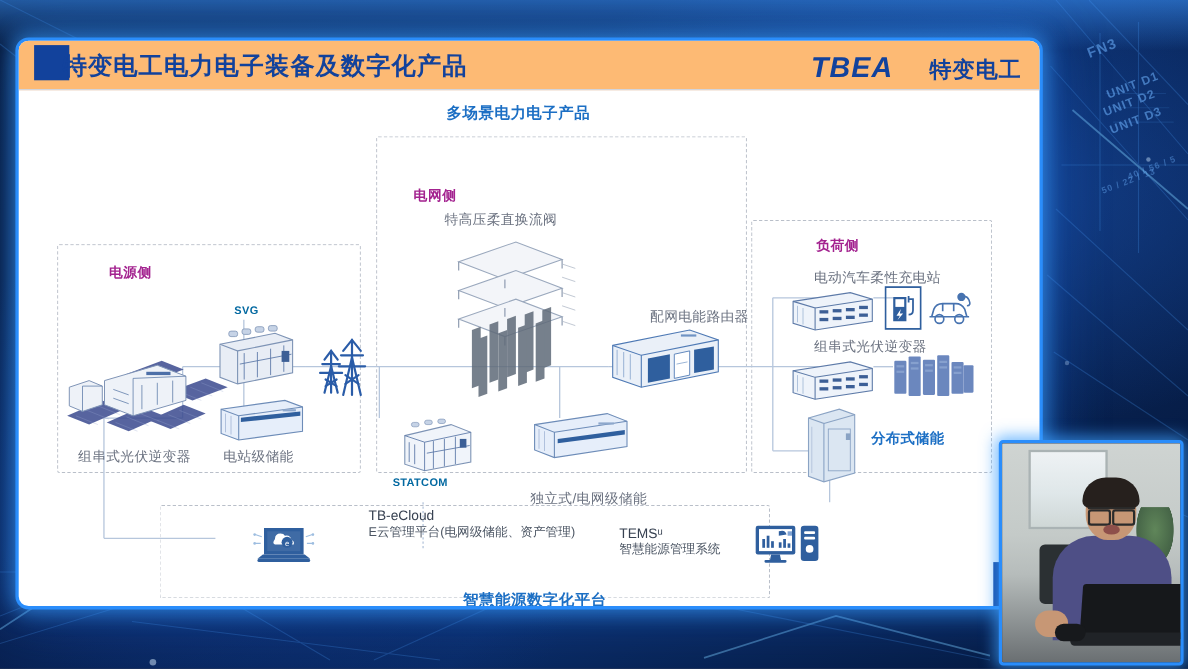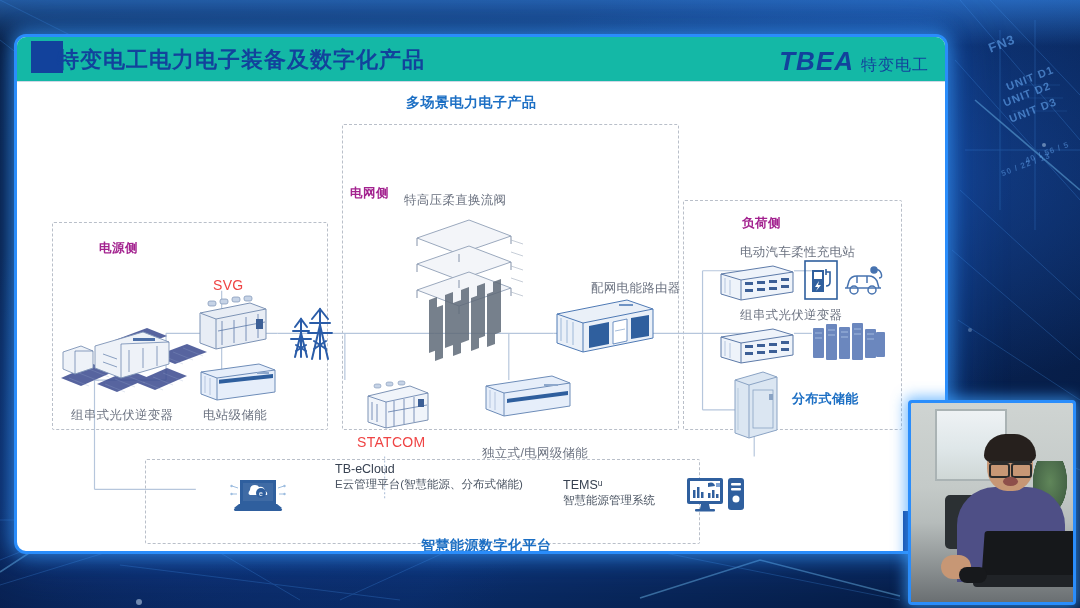--- a/index.html
+++ b/index.html
@@ -35,39 +35,39 @@
     background:#ffffff; border-radius:12px;
     border:3px solid #2a8dfb;
     box-shadow:0 0 18px 3px rgba(60,160,255,.65), 0 0 50px 8px rgba(30,110,230,.35);
     overflow:hidden;
   }
 
   
   #header {
     position:absolute; left:0; top:0; width:100%; height:45px;
     border-bottom:1.5px solid #cfd8e6;
-    background:#14b8a6;
+    background:#fdba74;
   }
   #header .tag {
     position:absolute; left:14px; top:4px; width:32px; height:32px;
     background:#12429c;
   }
   #title {
     position:absolute; left:40px; top:8px;
     font-size:22px; font-weight:bold; color:#12429c; letter-spacing:1px;
   }
   #logo {
     position:absolute; right:16px; top:9px;
     display:flex; align-items:baseline; gap:7px;
   }
   #logo .en {
     font-size:26px; font-weight:bold; font-style:italic;
     color:#12429c; letter-spacing:1px;
   }
-  #logo .cn { font-size:16px; font-weight:normal; color:#12429c; letter-spacing:1px; }
+  #logo .cn { font-size:20px; font-weight:bold; color:#12429c; letter-spacing:1px;margin-left:26px; }
 
   
   #canvas { position:absolute; left:0; top:45px; width:100%; height:475px; }
 
   .subtitle {
     position:absolute; font-weight:bold; color:#1c6fc4;
     font-size:14px; letter-spacing:.5px; white-space:nowrap;
   }
   #sub-top { left:389px; top:12px; }
   #sub-bottom { left:404px; top:455px; }
@@ -82,21 +82,21 @@
 
   .panel-title {
     position:absolute; font-size:12.5px; font-weight:bold;
     color:#a3228f; letter-spacing:.5px; white-space:nowrap;
   }
   .dev-label {
     position:absolute; font-size:12.5px; color:#6b7280;
     white-space:nowrap; letter-spacing:.3px;
   }
   .dev-label.blue-bold { color:#1c6fc4; font-weight:bold; }
-  .dev-label.en { font-size:14px; color:#ef4444; }
+  .dev-label.en { font-size:10px; color:#0369a1;font-weight:bold; }
 
   .plat-txt {
     position:absolute; font-size:11.5px; color:#4b5563;
     line-height:15px; white-space:nowrap;
   }
   .plat-txt .big { font-size:12.5px; color:#374151; }
 
   
   #pageno {
     position:absolute; right:0px; bottom:0px; width:42px; height:40px;
@@ -236,21 +236,21 @@
   <div id="canvas">
 
     <div class="subtitle" id="sub-top">多场景电力电子产品</div>
 
     <div class="panel" id="panel-source"></div>
     <div class="panel" id="panel-grid"></div>
     <div class="panel" id="panel-load"></div>
     <div class="panel" id="panel-plat"></div>
 
     <div class="panel-title" style="left:54px;top:158px;padding-left:28px;">电源侧</div>
-    <div class="panel-title" style="left:333px;top:88px;margin-top:15px;">电网侧</div>
+    <div class="panel-title" style="left:359px;top:88px;">电网侧</div>
     <div class="panel-title" style="left:685px;top:133px;margin-left:40px;">负荷侧</div>
 
     <svg style="position:absolute;inset:0;" viewBox="0 0 934 475" preserveAspectRatio="none">
       <g stroke="#b6c6dc" stroke-width="1.2" fill="none">
 
         <path d="M150 253 L262 253"></path>
         <path d="M206 210 L206 253"></path>
         <path d="M206 253 L206 290"></path>
 
         <path d="M262 253 L300 253"></path>
@@ -609,21 +609,21 @@
       </g>
       <g fill="#9dbde0">
           <circle cx="1.5" cy="12" r="1.2"></circle>
           <circle cx="1.5" cy="20" r="1.2"></circle>
       <circle cx="54.5" cy="12" r="1.2"></circle>
           <circle cx="54.5" cy="20" r="1.2"></circle>
         </g>
     </svg>
     <div class="plat-txt" style="left:283px;top:380px;margin-left:35px;">
       <div class="big">TB-eCloud</div>
-      <div>E云管理平台(智慧能源、分布式储能)</div>
+      <div>E云管理平台(电网级储能、资产管理)</div>
     </div>
 
     <div class="plat-txt" style="left:546px;top:396px;width:110px;">
       <div class="big">TEMSᵘ</div>
       <div>智慧能源管理系统</div>
     </div>
     <svg style="position:absolute;left:668px;top:392px;" width="60" height="44" viewBox="0 0 60 44">
       <g fill="#2f5f9e">
         <rect x="2" y="4" width="36" height="26" rx="2"></rect>
       </g>

